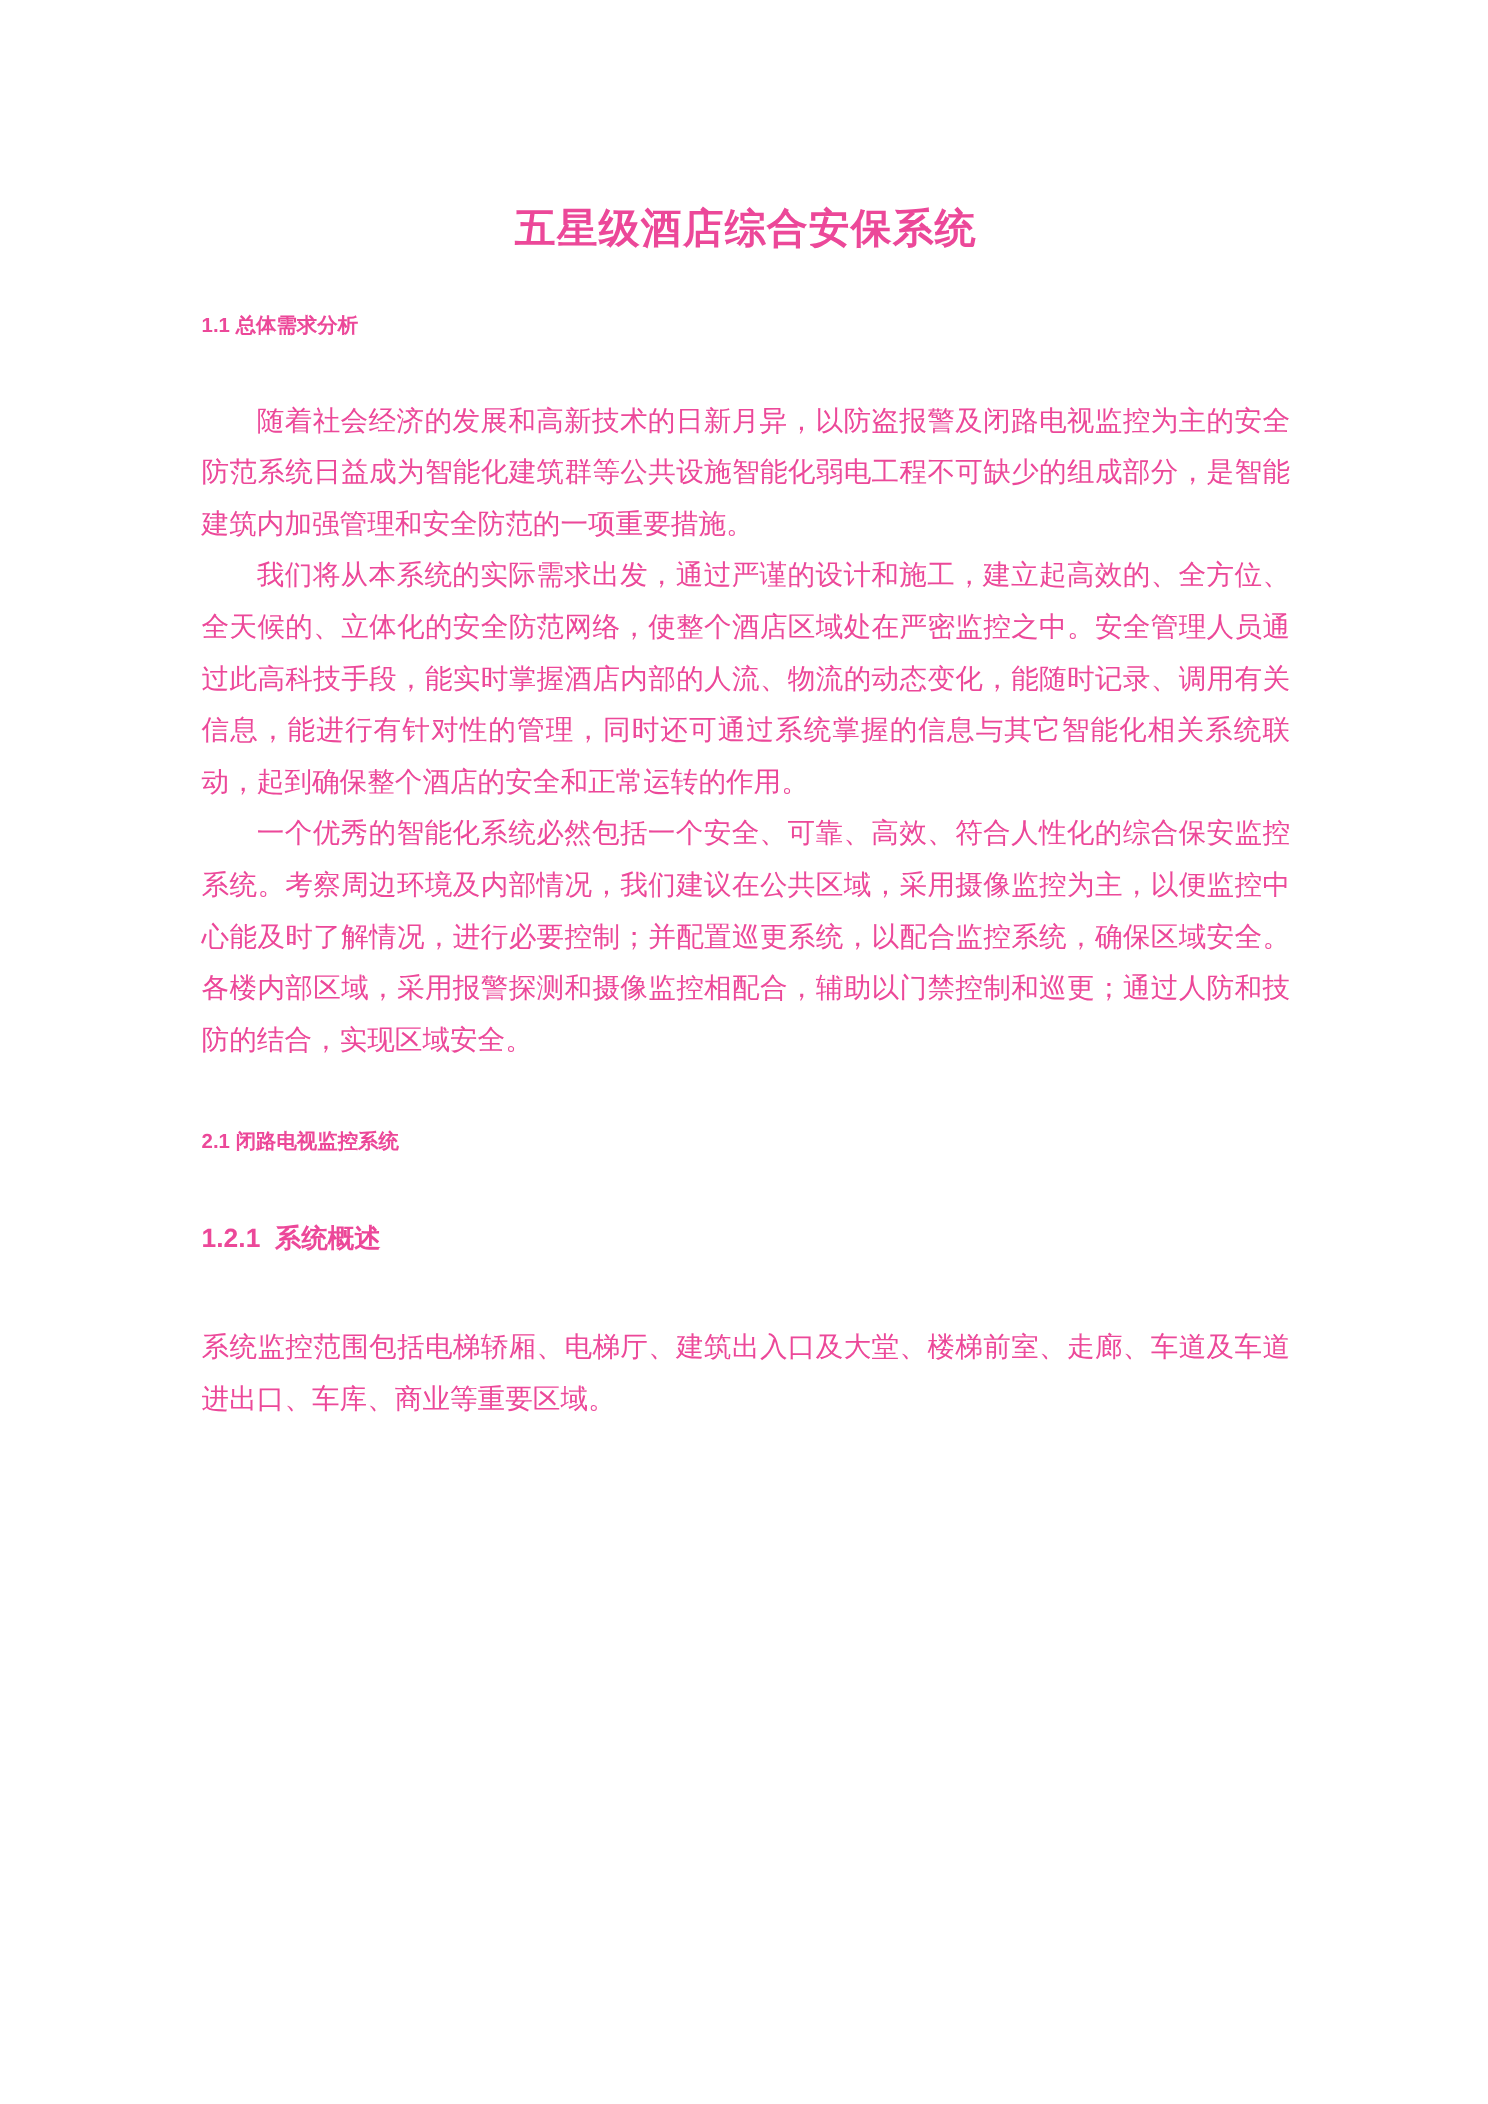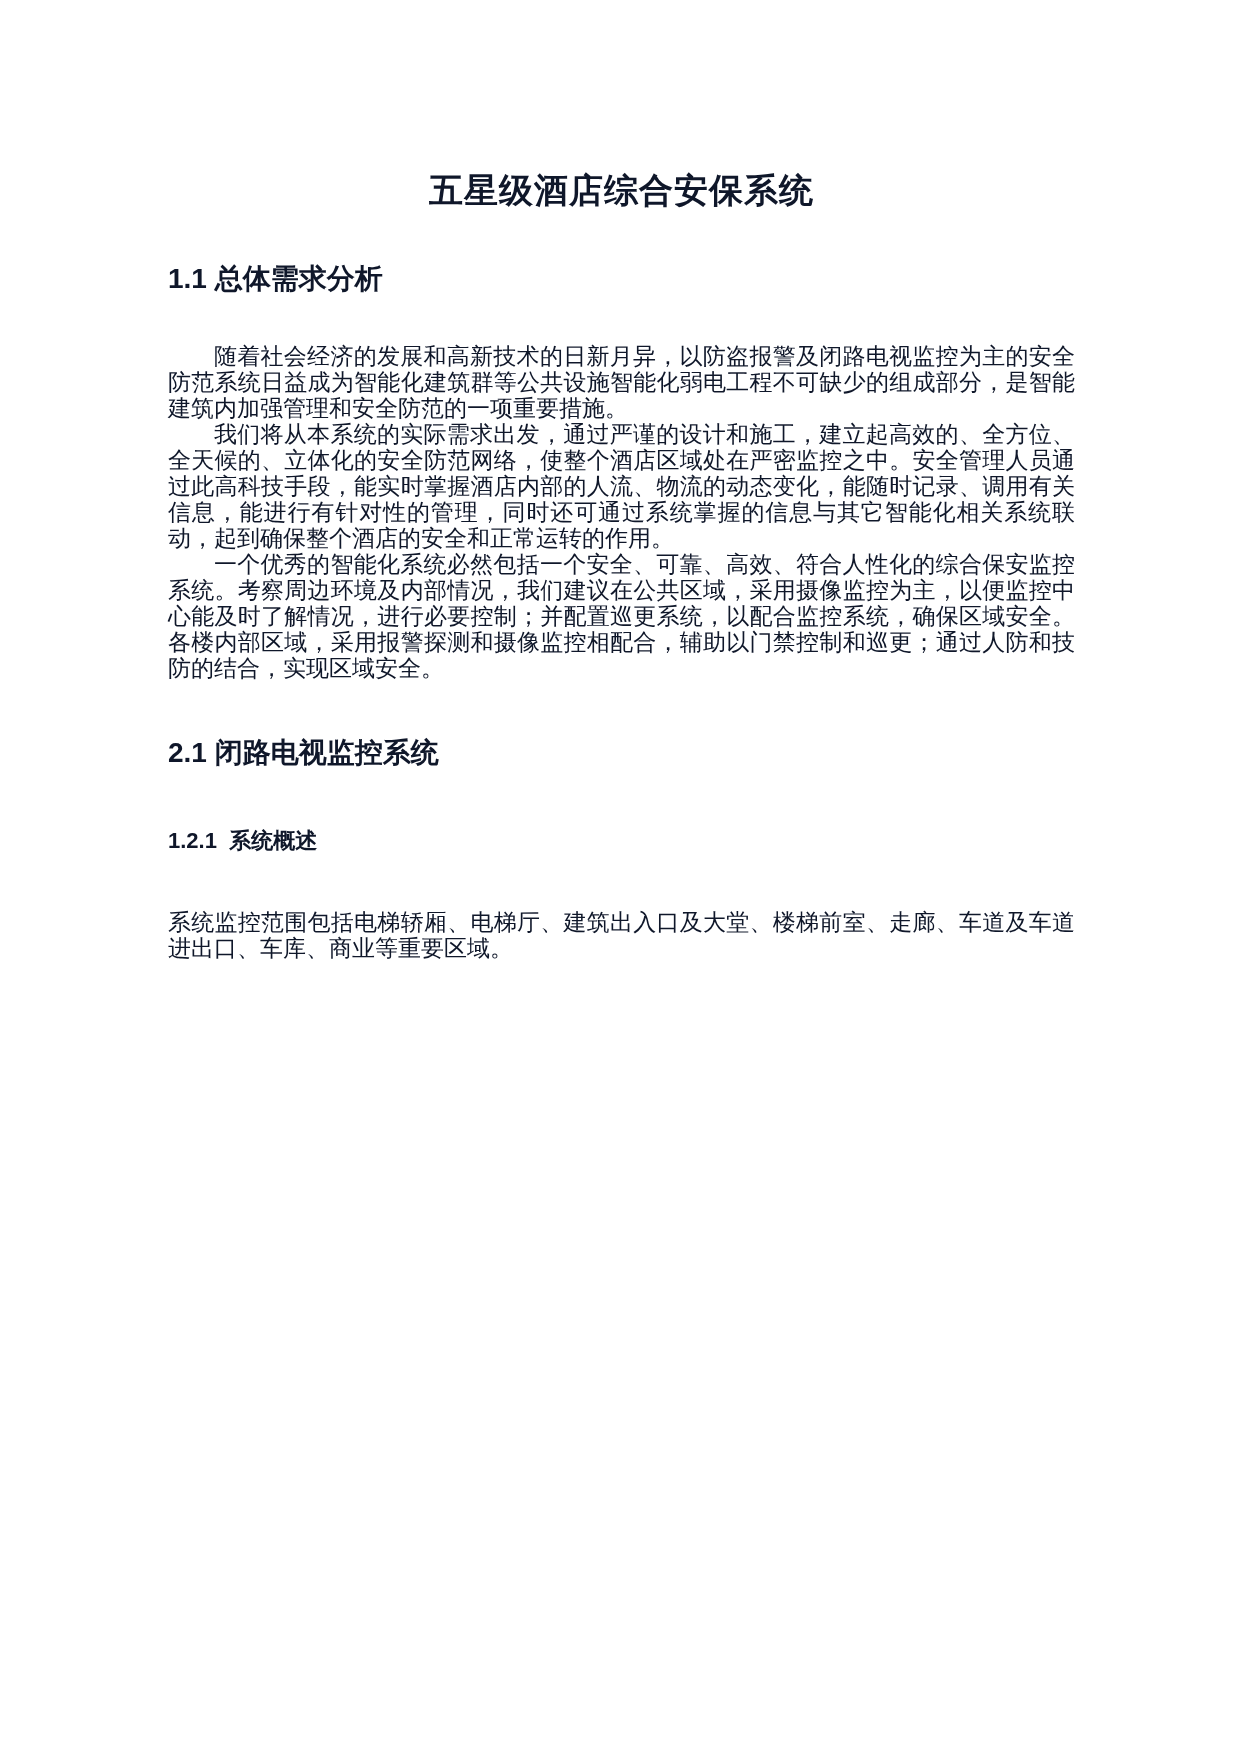--- a/index.html
+++ b/index.html
@@ -2,53 +2,53 @@
 <html><head>
 <meta charset="utf-8">
 <style>
   * { margin: 0; padding: 0; box-sizing: border-box; }
   html, body { background: #9e9e9e; }
   .page {
     width: 1240px;
     height: 1753px;
     margin: 0 auto;
     background: #ffffff;
-    color: #0f172a;
+    color: #ec4899;
     padding: 168px 165px 0 168px;
     font-family: "Liberation Serif", "DejaVu Serif", serif;
     overflow: hidden;
   }
   .doc-title {
     font-family: "Liberation Serif", "DejaVu Serif", serif;
     font-size: 34px;
     font-weight: 700;
     text-align: center;
     letter-spacing: 1px;
     margin-bottom: 46px;
     white-space: pre-wrap;
   }
   .h-level1 {
     font-family: "Liberation Sans", "DejaVu Sans", sans-serif;
-    font-size: 28px;
+    font-size: 17px;
     font-weight: 700;
     margin-bottom: 46px;
     white-space: pre-wrap;
   }
   .h-level1.gap-top { margin-top: 52px; }
   .h-level2 {
     font-family: "Liberation Sans", "DejaVu Sans", sans-serif;
     font-size: 22px;
     font-weight: 700;
     margin-top: 54px;
     margin-bottom: 54px;
     white-space: pre-wrap;
   }
   .body-text p {
     font-size: 23px;
-    line-height: 26px;
+    line-height: 43px;
     text-align: justify;
     text-justify: inter-ideograph;
   }
   .body-text p.indent { text-indent: 2em; }
 </style>
 </head>
 <body>
 
 <div class="page">
 

